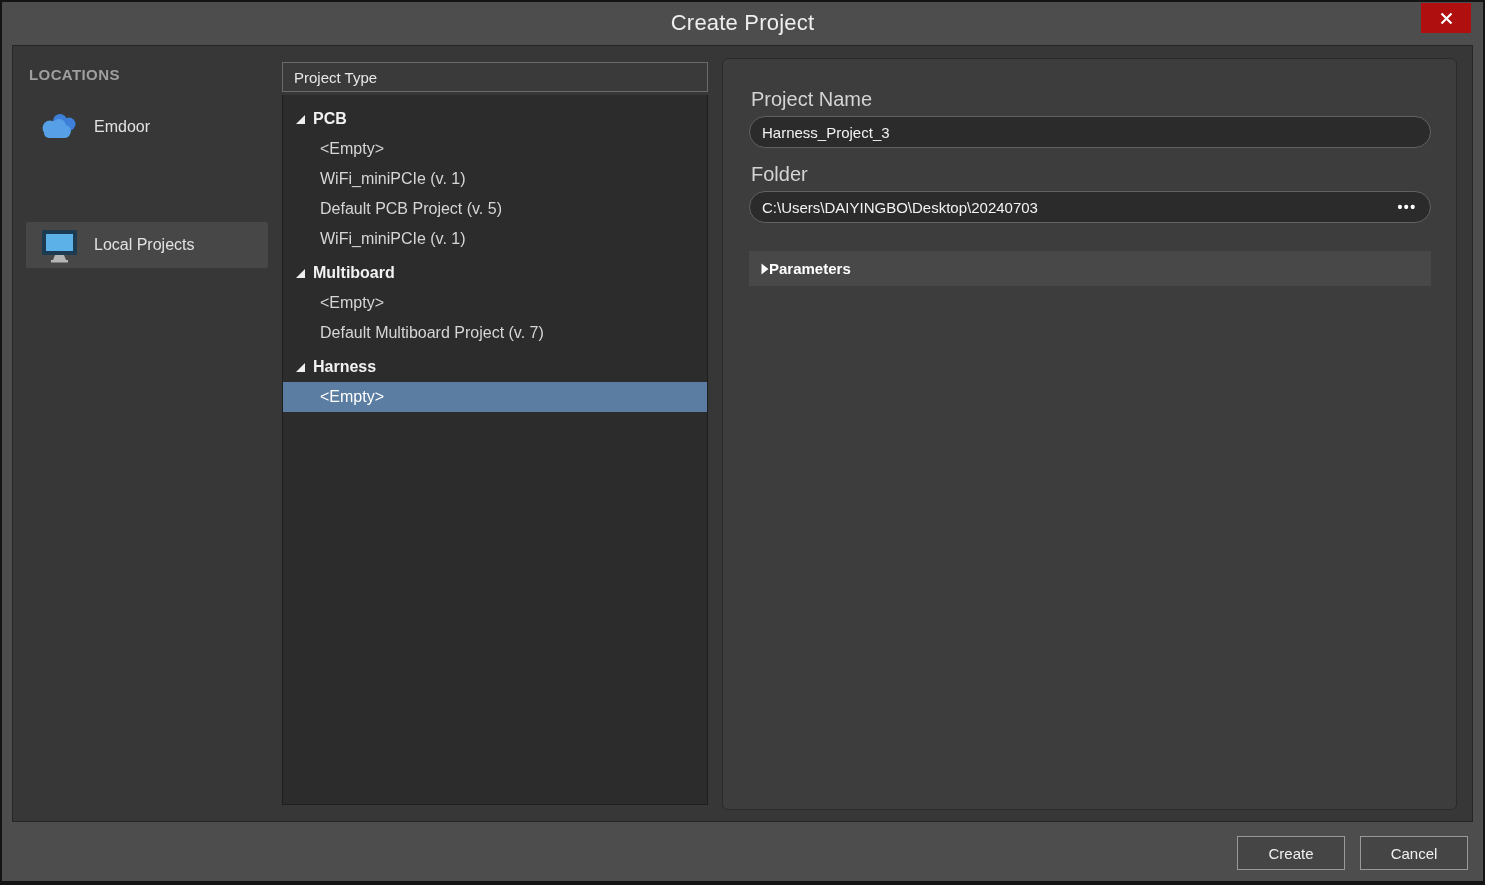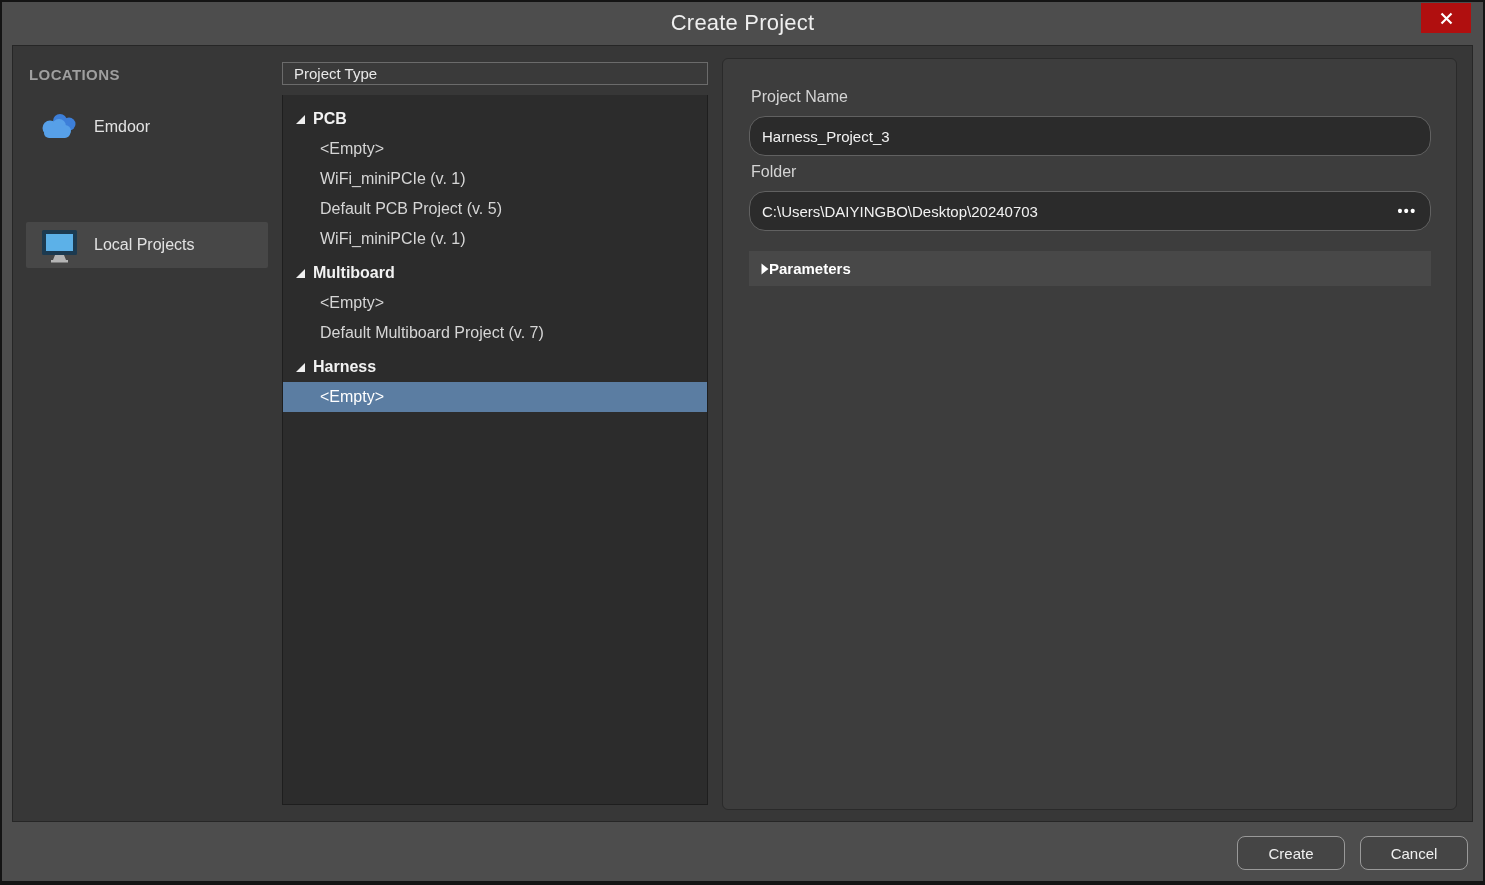--- a/index.html
+++ b/index.html
@@ -39,21 +39,21 @@
     position:absolute;left:13px;width:242px;height:46px;
     display:flex;align-items:center;gap:14px;padding-left:12px;
     box-sizing:border-box;border-radius:2px;cursor:default;
   }
   .sidebar-item.selected{background:#474747;}
   .sidebar-item .sb-label{font-size:16px;color:#e2e2e2;}
   .si-1{top:58px}.si-2{top:118px}.si-3{top:176px}
   
   .tree-panel{position:absolute;left:269px;top:16px;width:426px;height:743px;}
   .tree-header{
-    height:23px;background:#3a3a3a;border:1px solid #6b6b6b;box-sizing:border-box;
+    height:30px;background:#3a3a3a;border:1px solid #6b6b6b;box-sizing:border-box;
     display:flex;align-items:center;padding-left:11px;
     font-size:15px;color:#e8e8e8;
   }
   .tree-body{
     position:absolute;left:0;right:0;top:33px;bottom:0;
     background:var(--tree-bg,#2c2c2c);border:1px solid #1e1e1e;border-top:none;
     box-sizing:border-box;padding-top:5px;overflow:hidden;
   }
   .tree-row{
     height:30px;display:flex;align-items:center;
@@ -62,25 +62,25 @@
   .tree-row.group{font-weight:bold;color:#f2f2f2;padding-left:13px;gap:8px;margin-top:4px;}
   .tree-row.item{padding-left:37px;}
   .tree-row.selected{background:var(--selection-blue,#5b7da2);color:#ffffff;}
   .arrow{display:flex;align-items:center;}
   
   .details-panel{
     position:absolute;left:709px;top:12px;width:735px;height:752px;
     background:var(--panel,#3d3d3d);border:1px solid #2a2a2a;border-radius:6px;
     box-sizing:border-box;
   }
-  .field-label{position:absolute;left:28px;font-size:16px;color:#d4d4d4;text-align:center;}
+  .field-label{position:absolute;left:28px;font-size:20px;color:#d4d4d4;text-align:center;}
   .lbl-name{top:29px}
   .lbl-folder{top:104px}
   .field{
-    position:absolute;left:26px;width:682px;height:40px;
+    position:absolute;left:26px;width:682px;height:32px;
     background:#2b2b2b;border:1px solid #616161;border-radius:16px;
     box-sizing:border-box;display:flex;align-items:center;
   }
   .fld-name{top:57px}
   .fld-folder{top:132px}
   .field input{
     flex:1;background:transparent;border:none;outline:none;
     color:#f2f2f2;font-size:15px;padding:0 12px;
     font-family:"Liberation Sans", sans-serif;
   }
@@ -90,21 +90,21 @@
   }
   .parameters-bar{
     position:absolute;left:26px;top:192px;width:682px;height:35px;
     background:#484848;display:flex;align-items:center;
     padding-left:12px;box-sizing:border-box;cursor:default;
   }
   .parameters-bar .p-label{font-size:15px;font-weight:bold;color:#ffffff;}
   
   .footer-btn{
     position:absolute;top:836px;width:108px;height:34px;
-    background:#454545;border:1px solid #999999;border-radius:8px;
+    background:#454545;border:1px solid #999999;border-radius:0;
     color:#f0f0f0;font-size:15px;cursor:default;
     font-family:"Liberation Sans", sans-serif;
   }
   .btn-create{left:1237px}
   .btn-cancel{left:1360px}
 </style>
 </head>
 <body>
 
 <div class="window">

